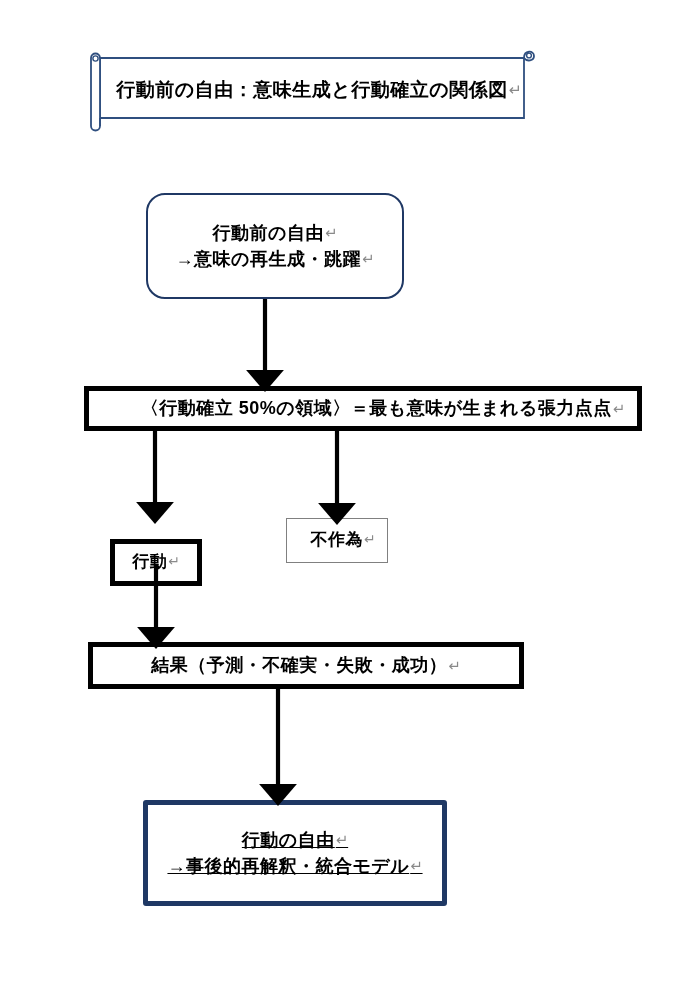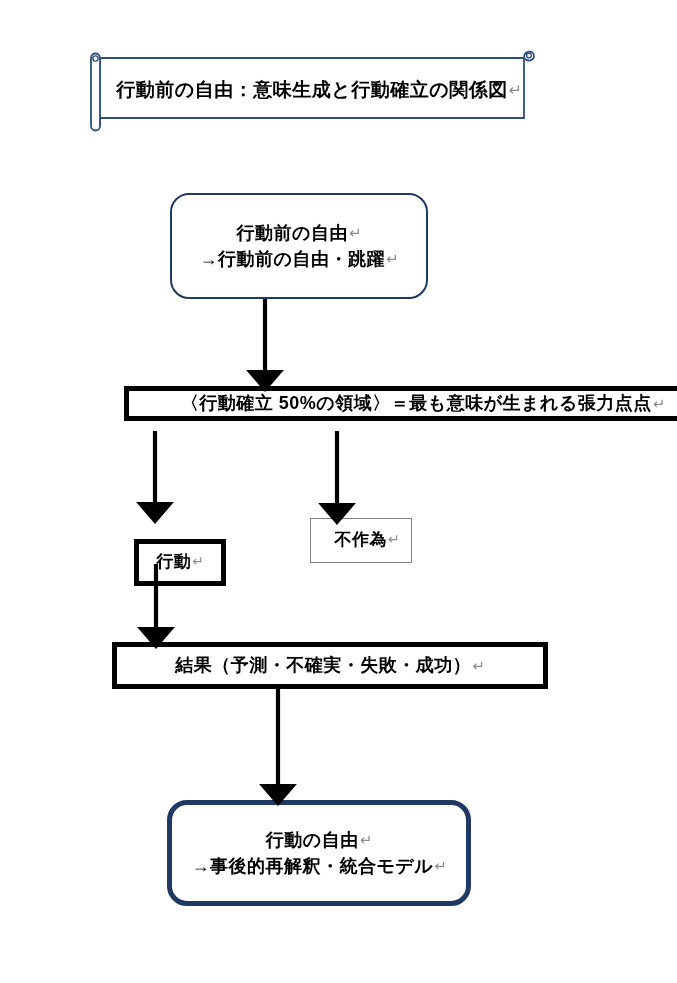--- a/index.html
+++ b/index.html
@@ -23,21 +23,20 @@
   
   .node {
     position: absolute;
     box-sizing: border-box;
     display: flex;
     flex-direction: column;
     align-items: center;
     justify-content: center;
     text-align: center;
     background: #ffffff;
-    margin-left: 24px;
   }
   .line {
     display: block;
     white-space: nowrap;
     font-weight: bold;
     letter-spacing: 0.5px;
     line-height: 1.45;
   }
   .pilcrow {
     color: #8a8a8a;
@@ -73,40 +72,41 @@
   }
   #banner-text .line { font-size: 19px; }
 
   
   .rounded-thin {
     border: 2px solid #1F3864;
     border-radius: 19px;
   }
   .rounded-thick {
     border: 5px solid #1F3864;
-    border-radius: 20px;
+    border-radius: 3px;
+    text-decoration: underline;
   }
 
   
   .rect-thick {
     border: 5px solid #000000;
   }
   .rect-thin {
     border: 1.5px solid #808080;
     padding-left: 12px;
   }
 
   
   #node-pre-action {
     left: 146px; top: 193px; width: 258px; height: 106px;
   }
   #node-pre-action .line { font-size: 18px; }
 
   #node-threshold {
-    left: 100px; top: 386px; width: 558px; height: 35px; padding-left: 40px;
+    left: 84px; top: 386px; width: 558px; height: 45px; padding-left: 40px;
   }
   #node-threshold .line { font-size: 18px; }
 
   #node-act {
     left: 110px; top: 539px; width: 92px; height: 47px;
   }
   #node-act .line { font-size: 17px; }
 
   #node-inaction {
     left: 286px; top: 518px; width: 102px; height: 45px;
@@ -151,21 +151,21 @@
 
       <path d="M 14 70 L 14 78" fill="none" stroke="#2F4F7F" stroke-width="1.8"></path>
     </svg>
     <div id="banner-text">
       <span class="line"><span>行動前の自由：意味生成と行動確立の関係図</span><span class="pilcrow">↵</span></span>
     </div>
   </div>
 
   <div id="node-pre-action" class="node rounded-thin">
     <span class="line"><span>行動前の自由</span><span class="pilcrow">↵</span></span>
-    <span class="line"><span>→行動前の自由・跳躍</span><span class="pilcrow">↵</span></span>
+    <span class="line"><span>→意味の再生成・跳躍</span><span class="pilcrow">↵</span></span>
   </div>
 
   <div id="node-threshold" class="node rect-thick">
     <span class="line"><span>〈行動確立 50%の領域〉＝最も意味が生まれる張力点点</span><span class="pilcrow">↵</span></span>
   </div>
 
   <div id="node-act" class="node rect-thick">
     <span class="line"><span>行動</span><span class="pilcrow">↵</span></span>
   </div>
 

